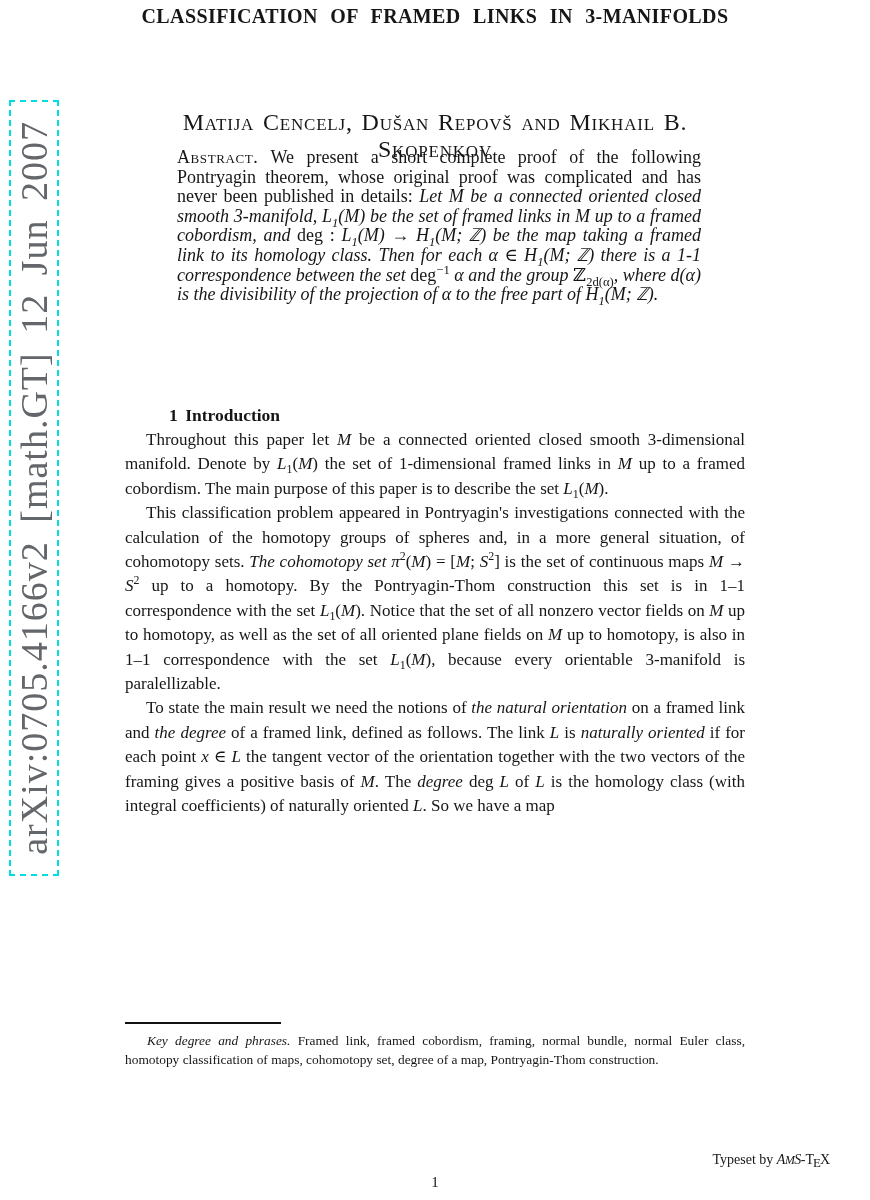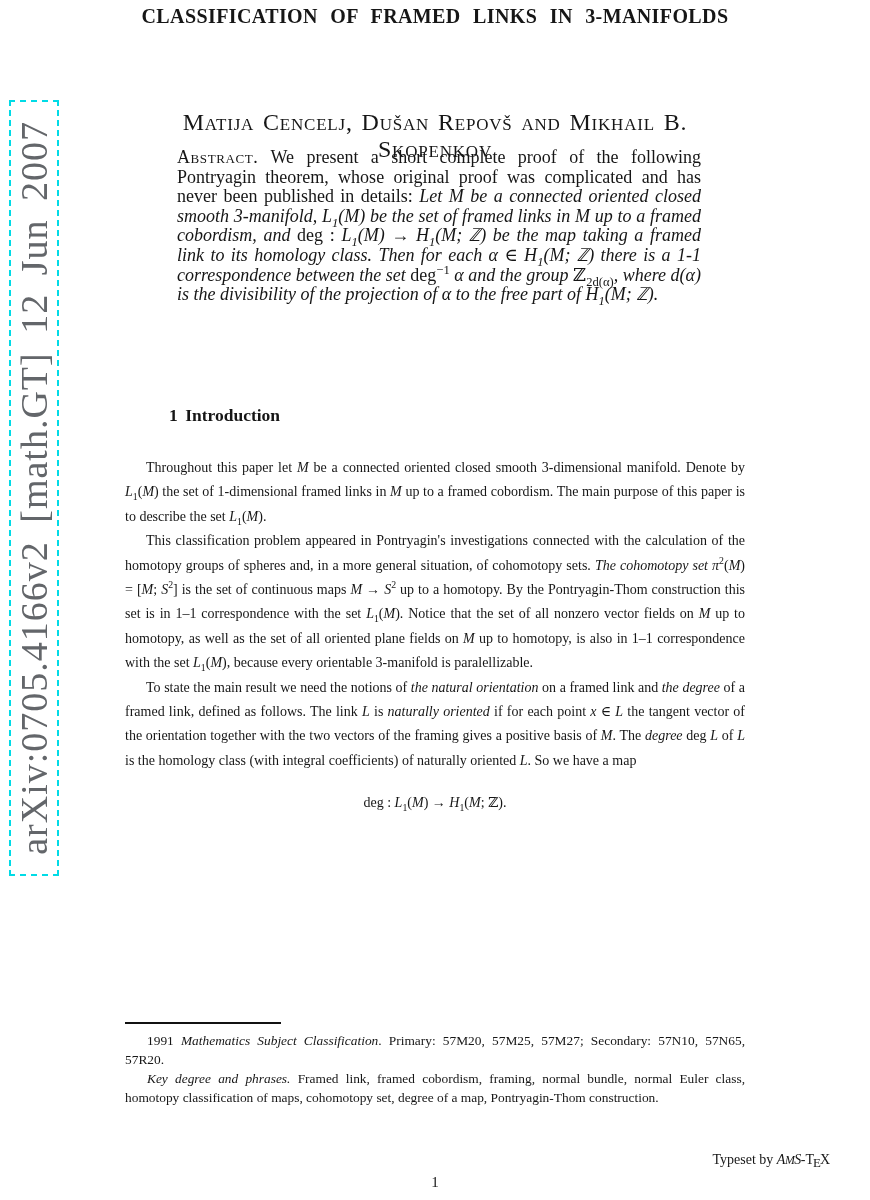--- a/index.html
+++ b/index.html
@@ -73,24 +73,24 @@
     position: absolute;
     top: 405px;
     left: 125px;
     font-size: 17.5px;
     font-weight: bold;
     word-spacing: 3px;
     margin-left: 44px;
   }
   .body-flow {
     position: absolute;
-    top: 456px;
+    top: 428px;
     left: 125px;
     width: 620px;
-    font-size: 14px;
+    font-size: 17px;
     line-height: 24.4px;
     text-align: justify;
   }
   .body-flow p { margin: 0; }
   .body-flow p.indented { text-indent: 21px; }
   .equation {
     text-align: center;
     margin: 18px 0 18px 0;
   }
   .footnote {
@@ -152,26 +152,24 @@
     <span class="abstract-label">Abstract.</span>
     <span>We present a short complete proof of the following Pontryagin theorem, whose original proof was complicated and has never been published in details: <i>Let M be a connected oriented closed smooth 3-manifold, L<sub>1</sub>(M) be the set of framed links in M up to a framed cobordism, and </i>deg : <i>L<sub>1</sub>(M) → H<sub>1</sub>(M; ℤ) be the map taking a framed link to its homology class. Then for each α ∈ H<sub>1</sub>(M; ℤ) there is a 1-1 correspondence between the set </i>deg<sup>−1</sup> <i>α and the group </i>ℤ<sub>2d(α)</sub><i>, where d(α) is the divisibility of the projection of α to the free part of H<sub>1</sub>(M; ℤ).</i></span>
   </div>
 
   <div class="section-heading">1 Introduction</div>
 
   <div class="body-flow">
     <p class="indented">Throughout this paper let <i>M</i> be a connected oriented closed smooth 3-dimensional manifold. Denote by <i>L</i><sub>1</sub>(<i>M</i>) the set of 1-dimensional framed links in <i>M</i> up to a framed cobordism. The main purpose of this paper is to describe the set <i>L</i><sub>1</sub>(<i>M</i>).</p>
     <p class="indented">This classification problem appeared in Pontryagin's investigations connected with the calculation of the homotopy groups of spheres and, in a more general situation, of cohomotopy sets. <i>The cohomotopy set</i> <i>π</i><sup>2</sup>(<i>M</i>) = [<i>M</i>; <i>S</i><sup>2</sup>] is the set of continuous maps <i>M</i> → <i>S</i><sup>2</sup> up to a homotopy. By the Pontryagin-Thom construction this set is in 1–1 correspondence with the set <i>L</i><sub>1</sub>(<i>M</i>). Notice that the set of all nonzero vector fields on <i>M</i> up to homotopy, as well as the set of all oriented plane fields on <i>M</i> up to homotopy, is also in 1–1 correspondence with the set <i>L</i><sub>1</sub>(<i>M</i>), because every orientable 3-manifold is paralellizable.</p>
     <p class="indented">To state the main result we need the notions of <i>the natural orientation</i> on a framed link and <i>the degree</i> of a framed link, defined as follows. The link <i>L</i> is <i>naturally oriented</i> if for each point <i>x</i> ∈ <i>L</i> the tangent vector of the orientation together with the two vectors of the framing gives a positive basis of <i>M</i>. The <i>degree</i> deg <i>L</i> of <i>L</i> is the homology class (with integral coefficients) of naturally oriented <i>L</i>. So we have a map</p>
-    <div class="equation">deg : <i>L</i><sub>1</sub>(<i>M</i>) → <i>H</i><sub>1</sub>(<i>M</i>; ℤ).</div>
   </div>
 
   <div class="footnote">
     <div class="footnote-rule"></div>
-    <p>1991 <i>Mathematics Subject Classification</i>. Primary: 57M20, 57M25, 57M27; Secondary: 57N10, 57N65, 57R20.</p>
     <p><i>Key degree and phrases.</i> Framed link, framed cobordism, framing, normal bundle, normal Euler class, homotopy classification of maps, cohomotopy set, degree of a map, Pontryagin-Thom construction.</p>
   </div>
 
   <div class="typeset">Typeset by <span class="ams">A<span class="ams-m">M</span>S</span>-T<span class="tex-e">E</span>X</div>
 
   <div class="pagenum">1</div>
 
 </div>
 
 </body></html>

